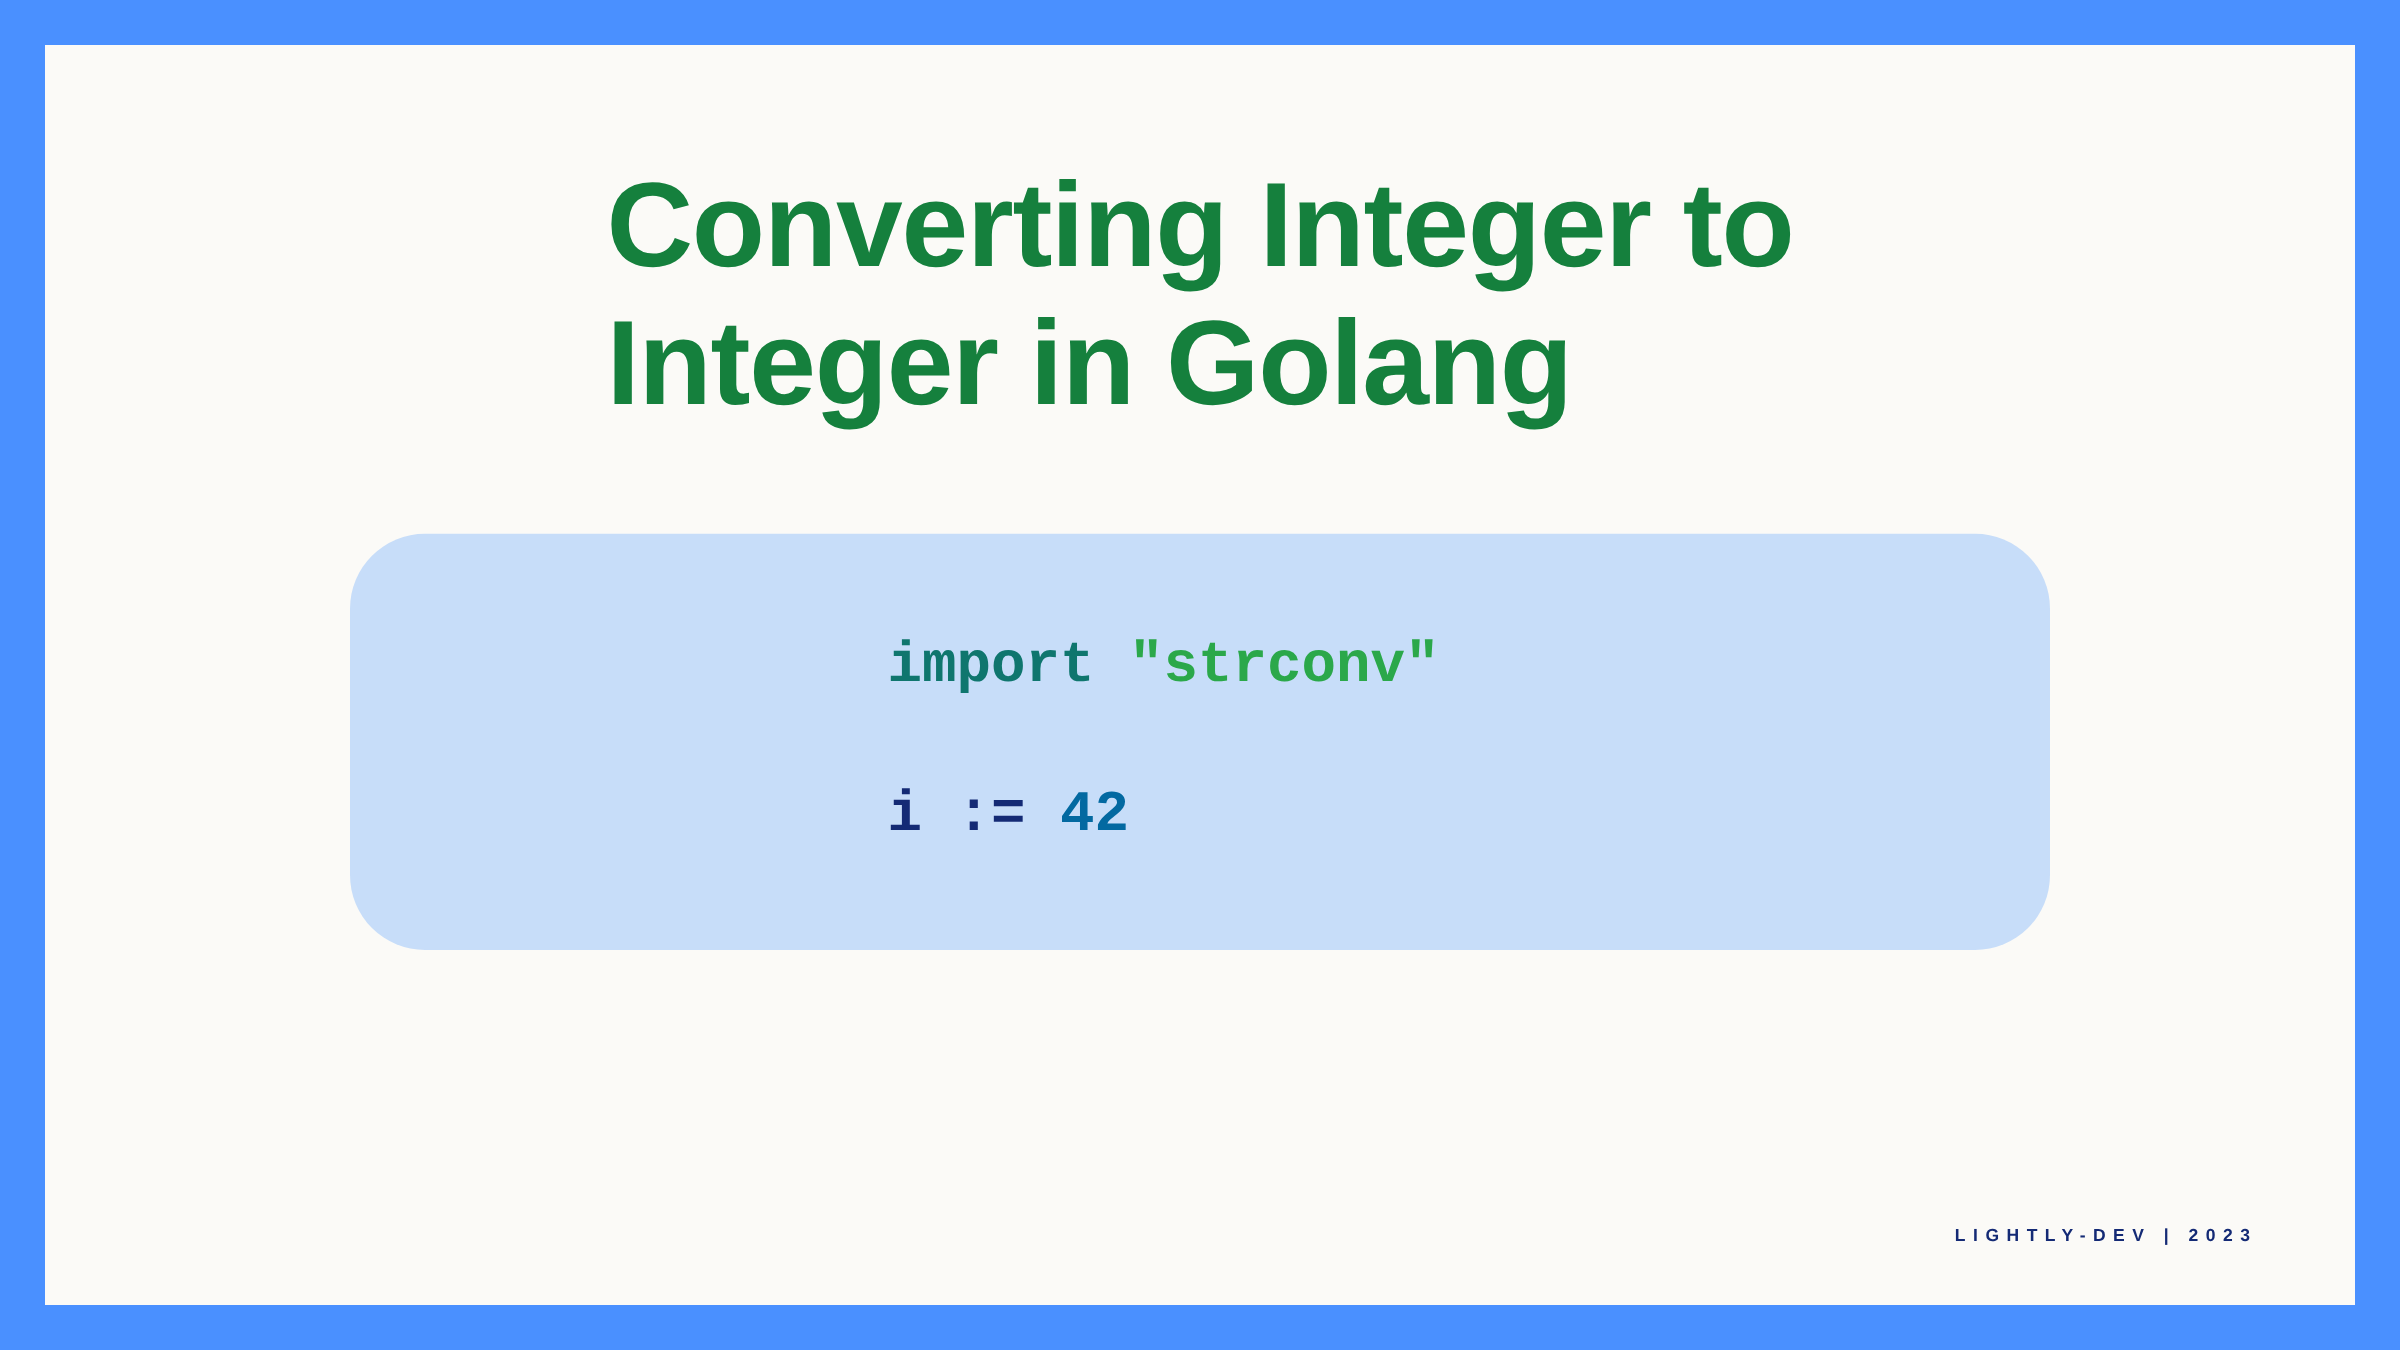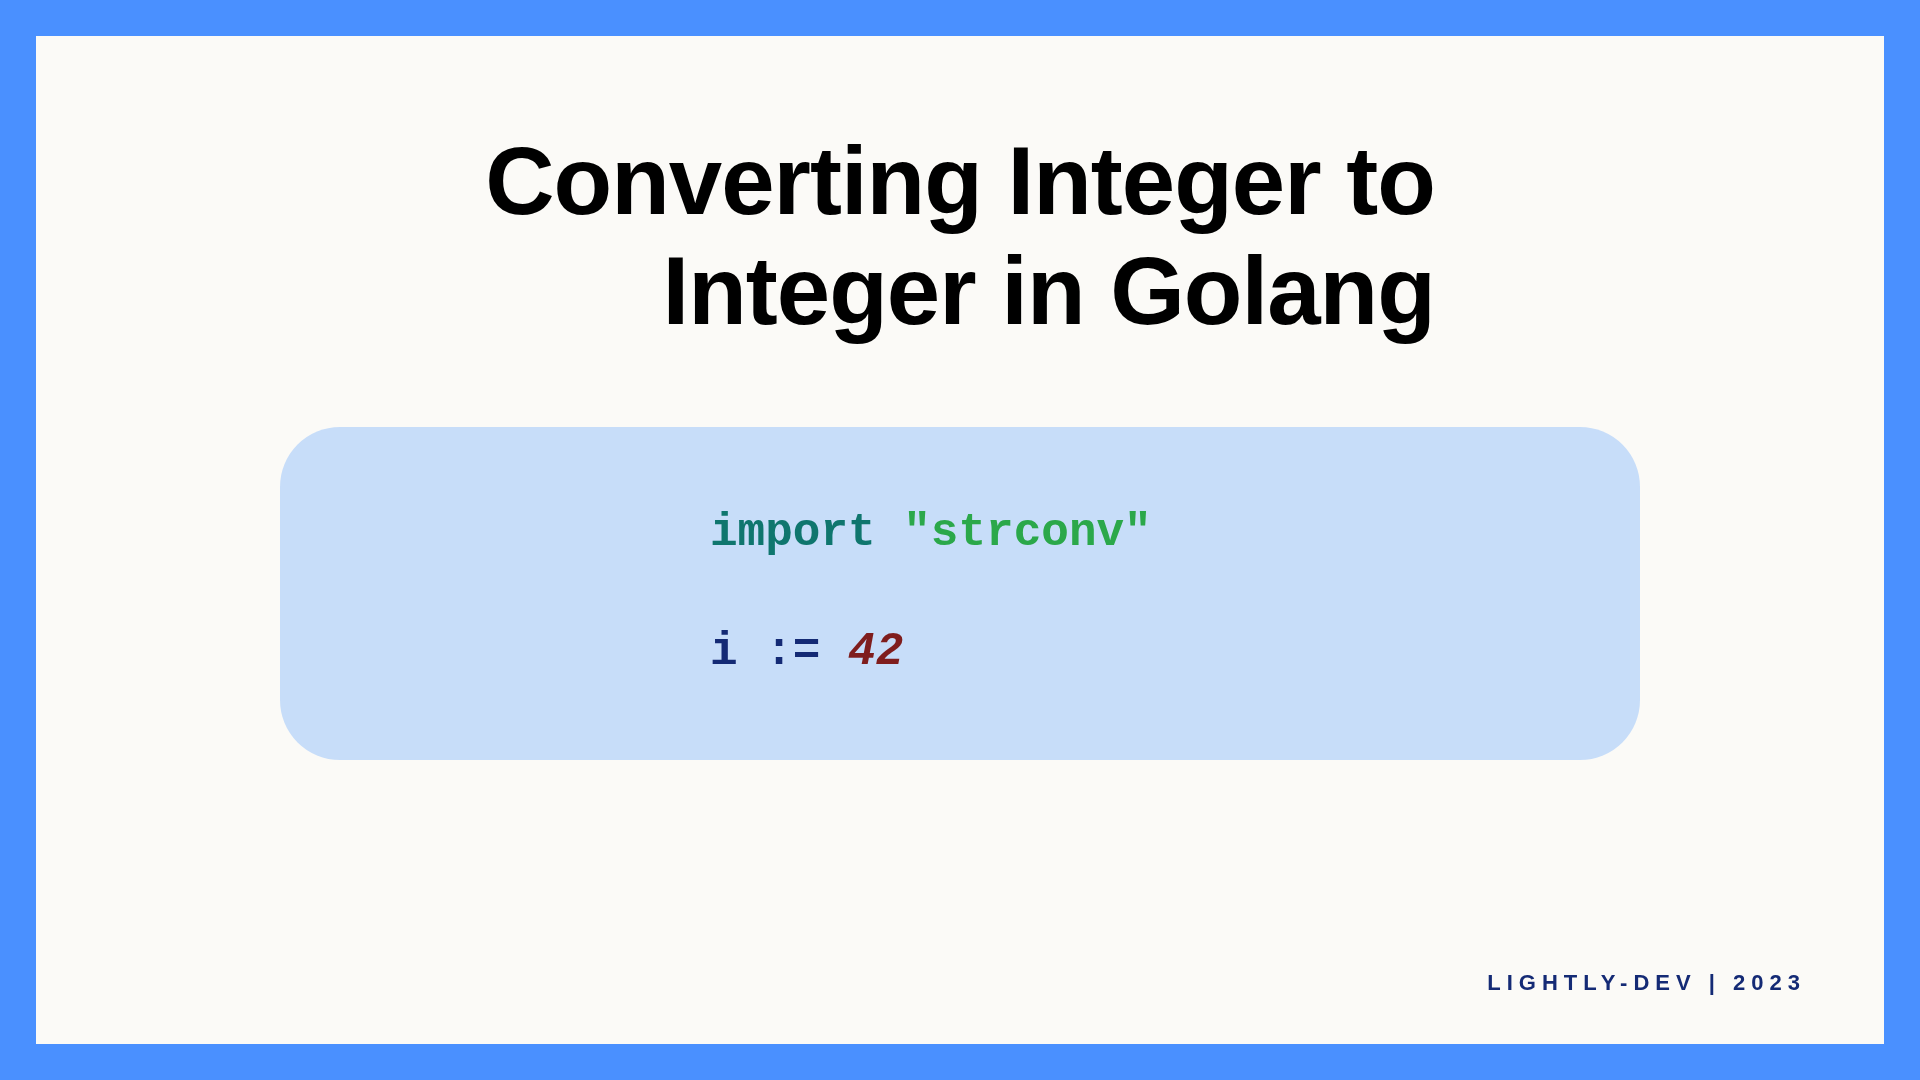--- a/index.html
+++ b/index.html
@@ -18,25 +18,25 @@
     width: 100%;
     height: 100%;
     background: #fbfaf7;
     position: relative;
     padding: 90px 180px 40px 180px;
     display: flex;
     flex-direction: column;
     align-items: center;
   }
   .title {
-    color: #000000;
+    color: #15803d;
     font-weight: 900;
     font-size: 96px;
     line-height: 1.15;
-    text-align: right;
+    text-align: left;
     letter-spacing: -1px;
     margin-bottom: 80px;
   }
   .code-block {
     background: #c7ddf9;
     border-radius: 60px;
     width: 1360px;
     padding: 70px 60px 70px 430px;
     font-family: "Menlo", "Consolas", "Courier New", monospace;
     font-size: 46px;
@@ -45,30 +45,30 @@
     color: #142a75;
   }
   .code-line {
     white-space: pre;
   }
   .code-line.blank {
     height: 46px;
   }
   .kw-import { color: #0f766e; }
   .kw-string { color: #2ba84a; }
-  .kw-number { color: #7f1d1d; font-style: italic; }
+  .kw-number { color: #0369a1; }
   .kw-normal { color: #142a75; }
   .footer {
     position: absolute;
     right: 78px;
     bottom: 48px;
     color: #142a75;
     font-weight: 700;
     letter-spacing: 6px;
-    font-size: 22px;
+    font-size: 14px;
   }
 </style>
 </head>
 <body>
 
 <div class="card">
 
   <h1 class="title">
     <span>Converting Integer to</span><br>
     <span>Integer in Golang</span>

